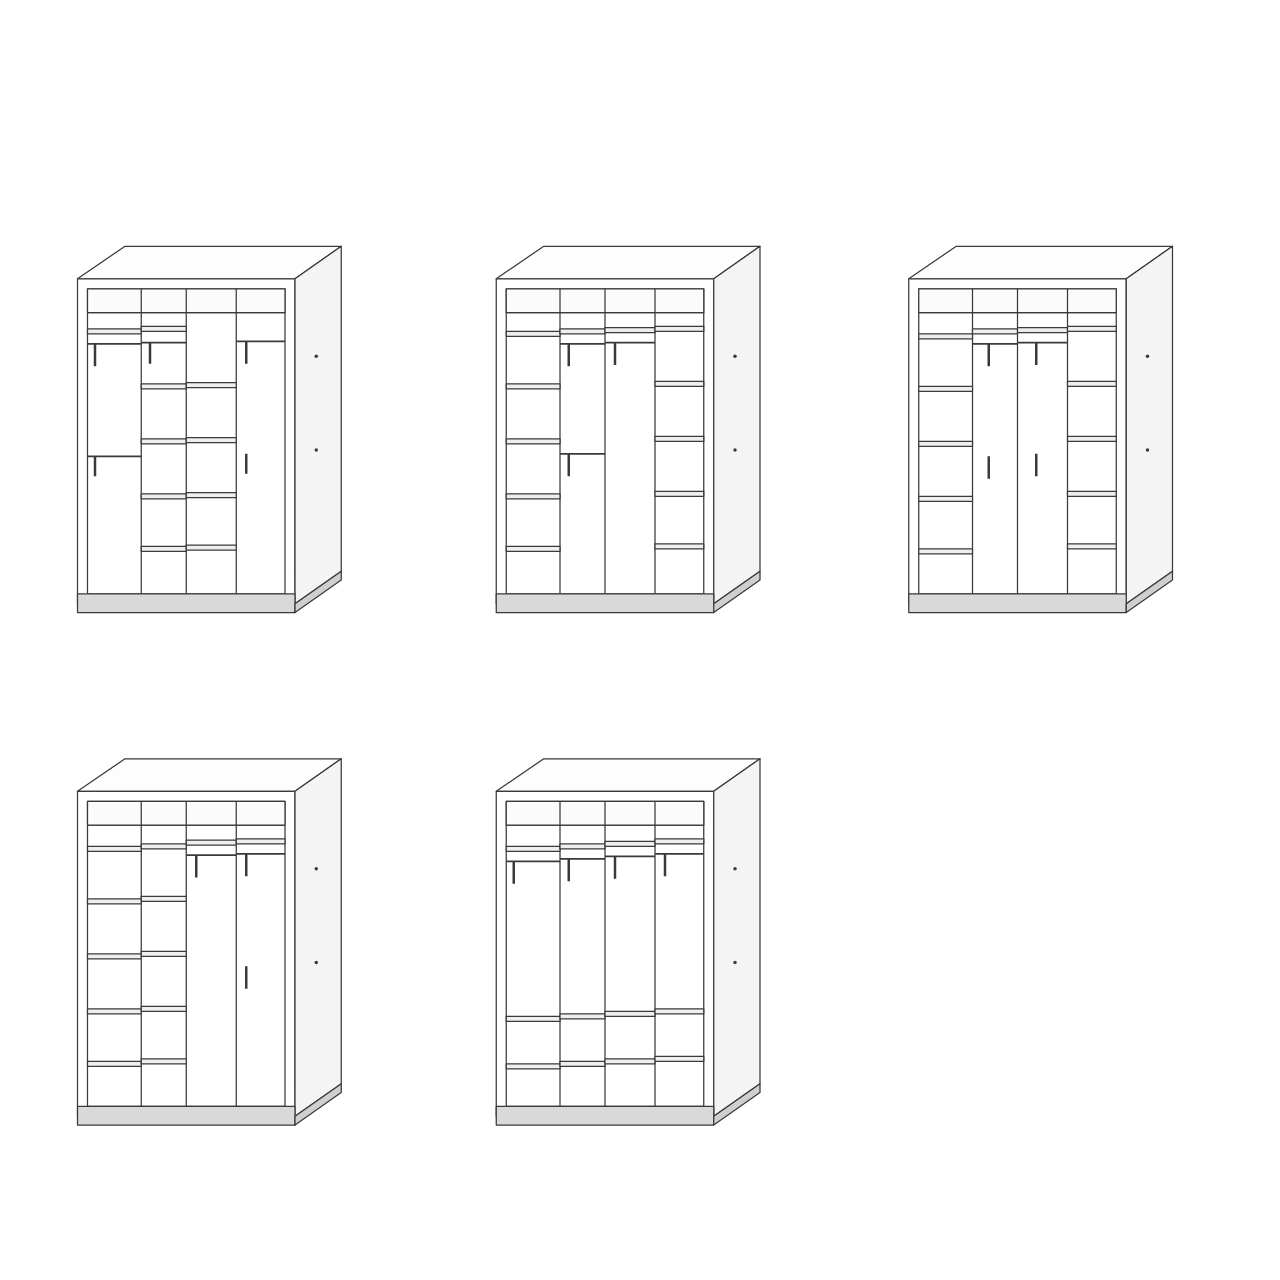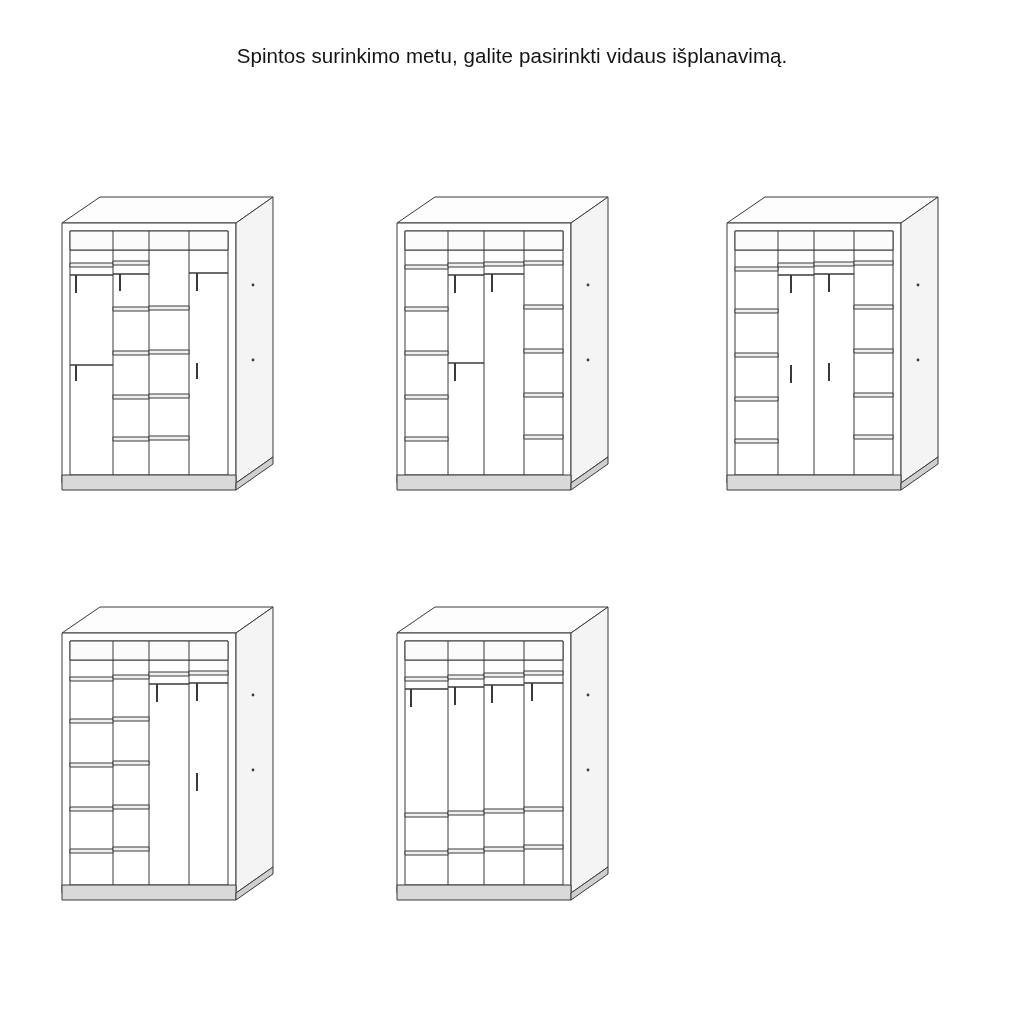--- a/index.html
+++ b/index.html
@@ -47,21 +47,20 @@
   .variant svg {
     display: block;
   }
 </style>
 </head>
 <body>
 
 <div class="page">
 
   <div class="heading">
-    <span class="line">Spintos surinkimo metu, galite pasirinkti vidaus išplanavimą.</span>
   </div>
 
   <div class="variants">
 
     <div class="variant" style="left:40px; top:15px;">
       <svg width="270" height="340" viewBox="0 0 270 340">
         <g fill="none" stroke="#3a3a3a" stroke-width="1" stroke-linejoin="round">
 
           <polygon points="22,48 60,22 233,22 196,48" fill="#fdfdfd"></polygon>
 

